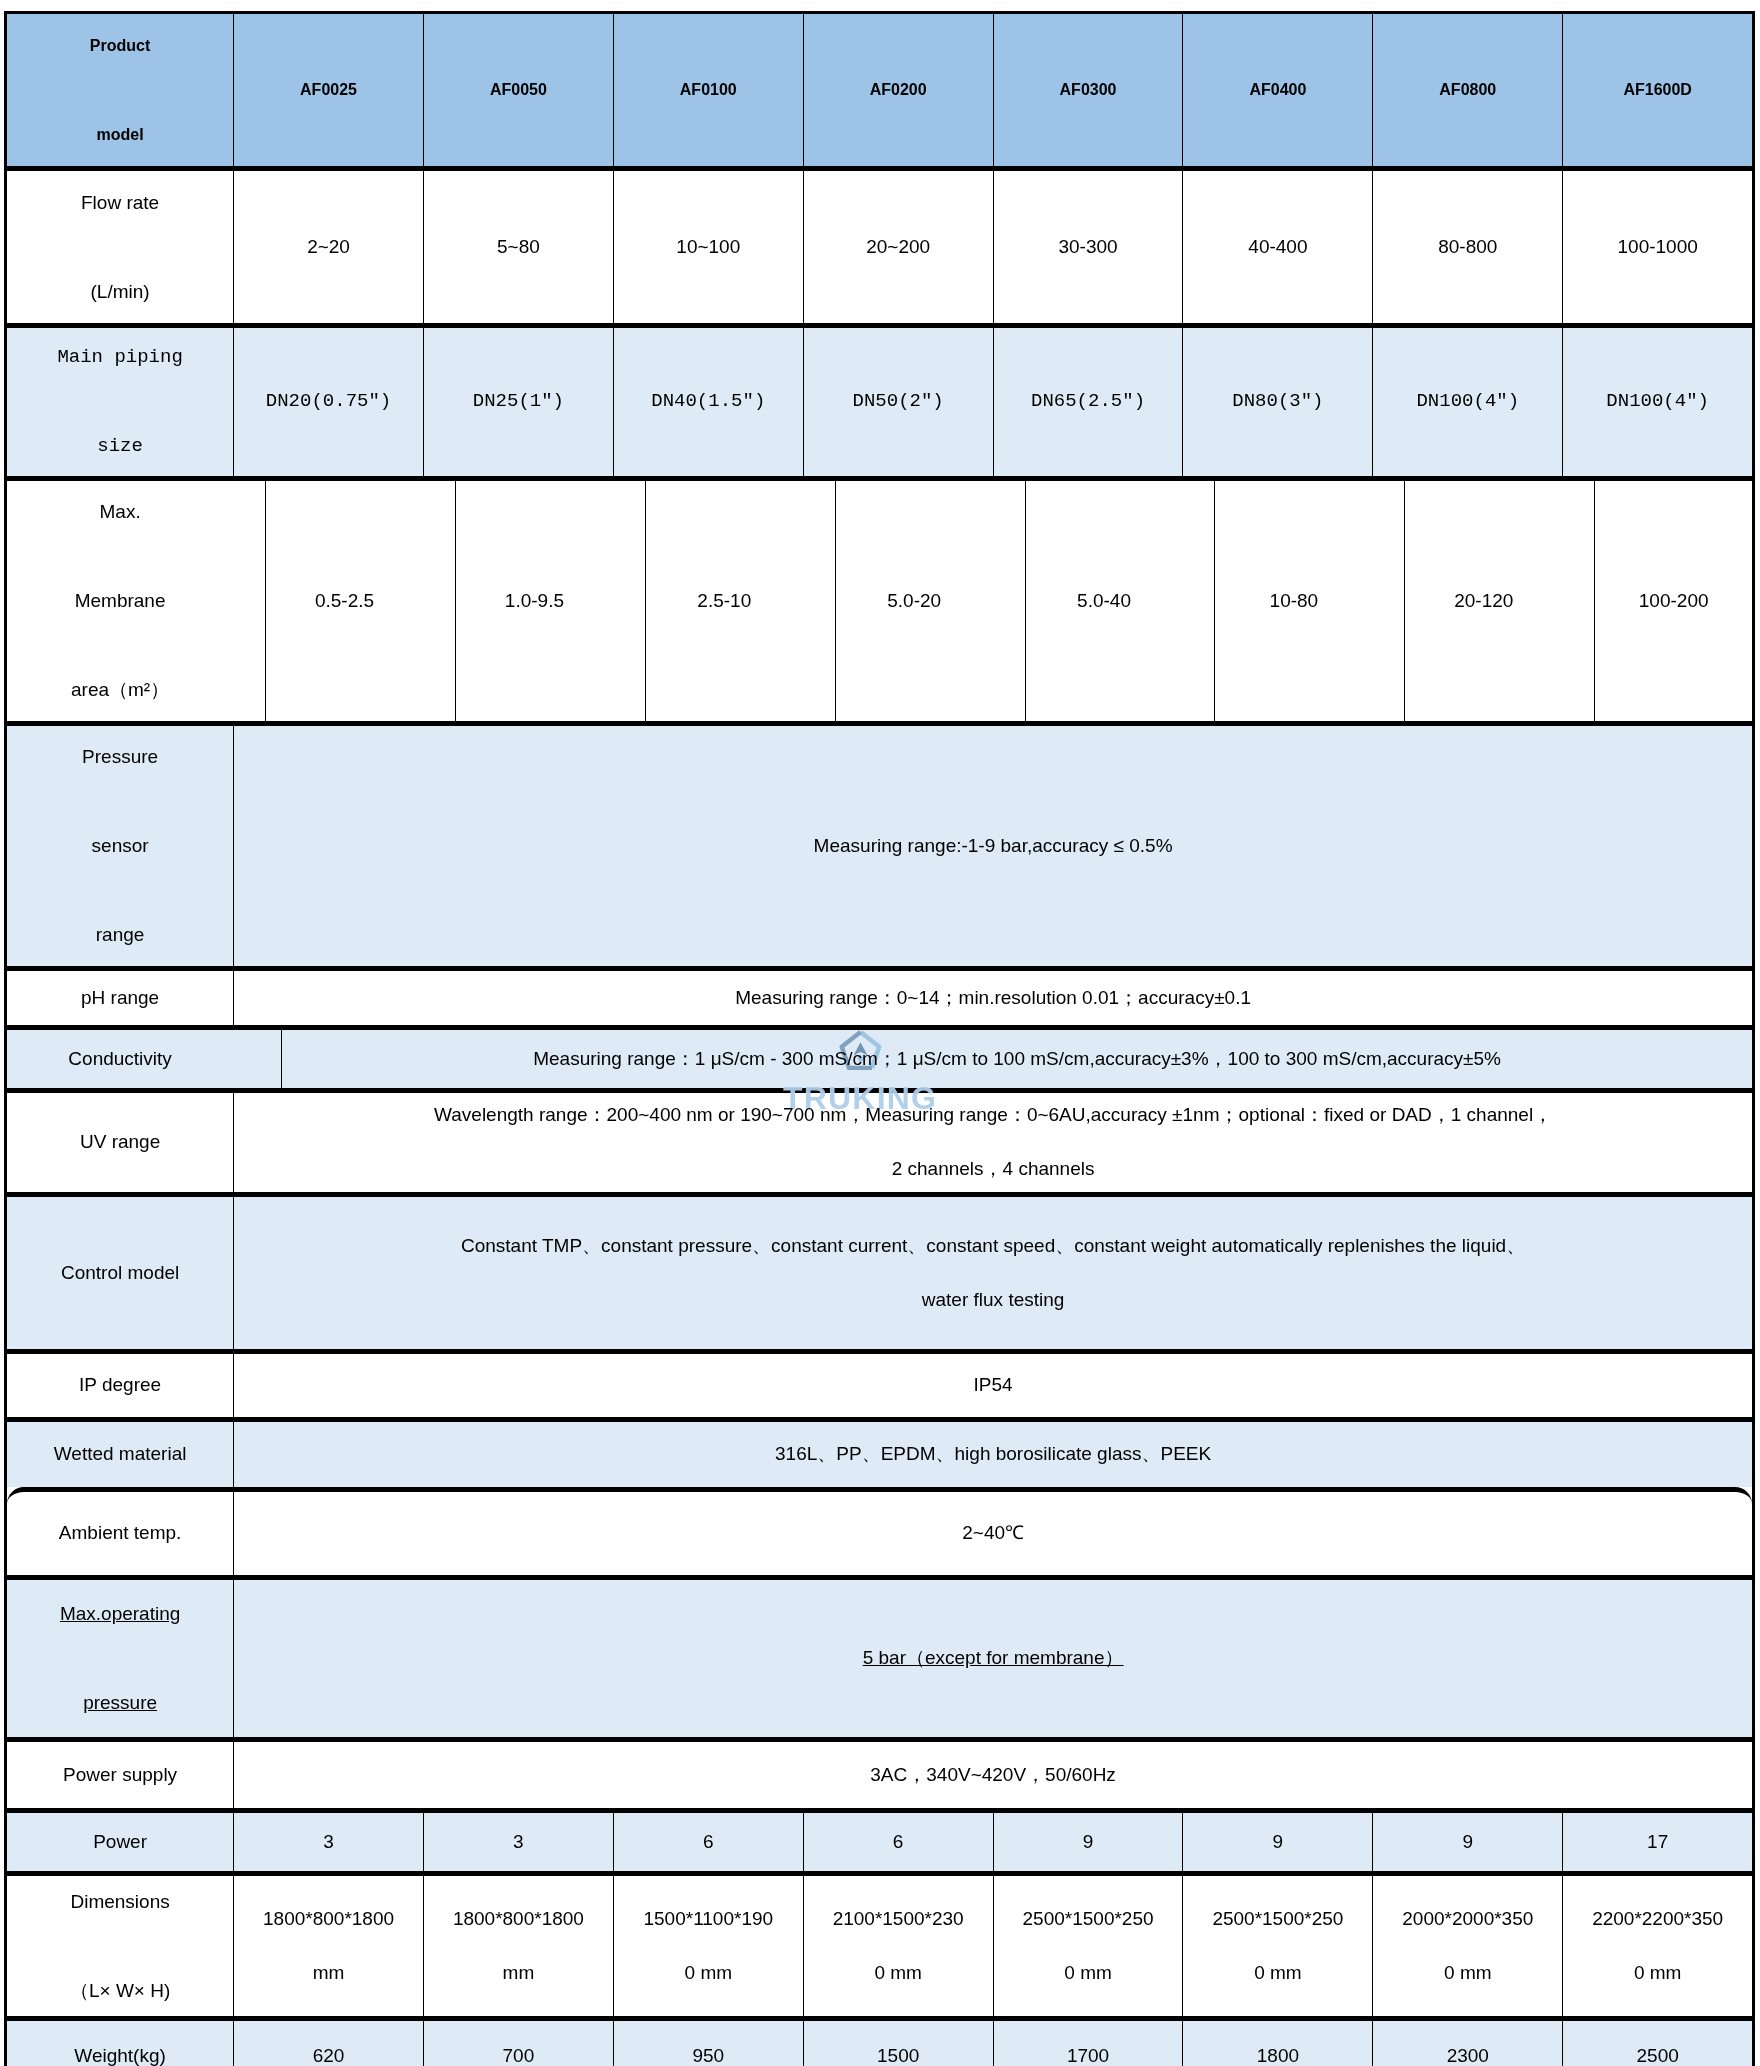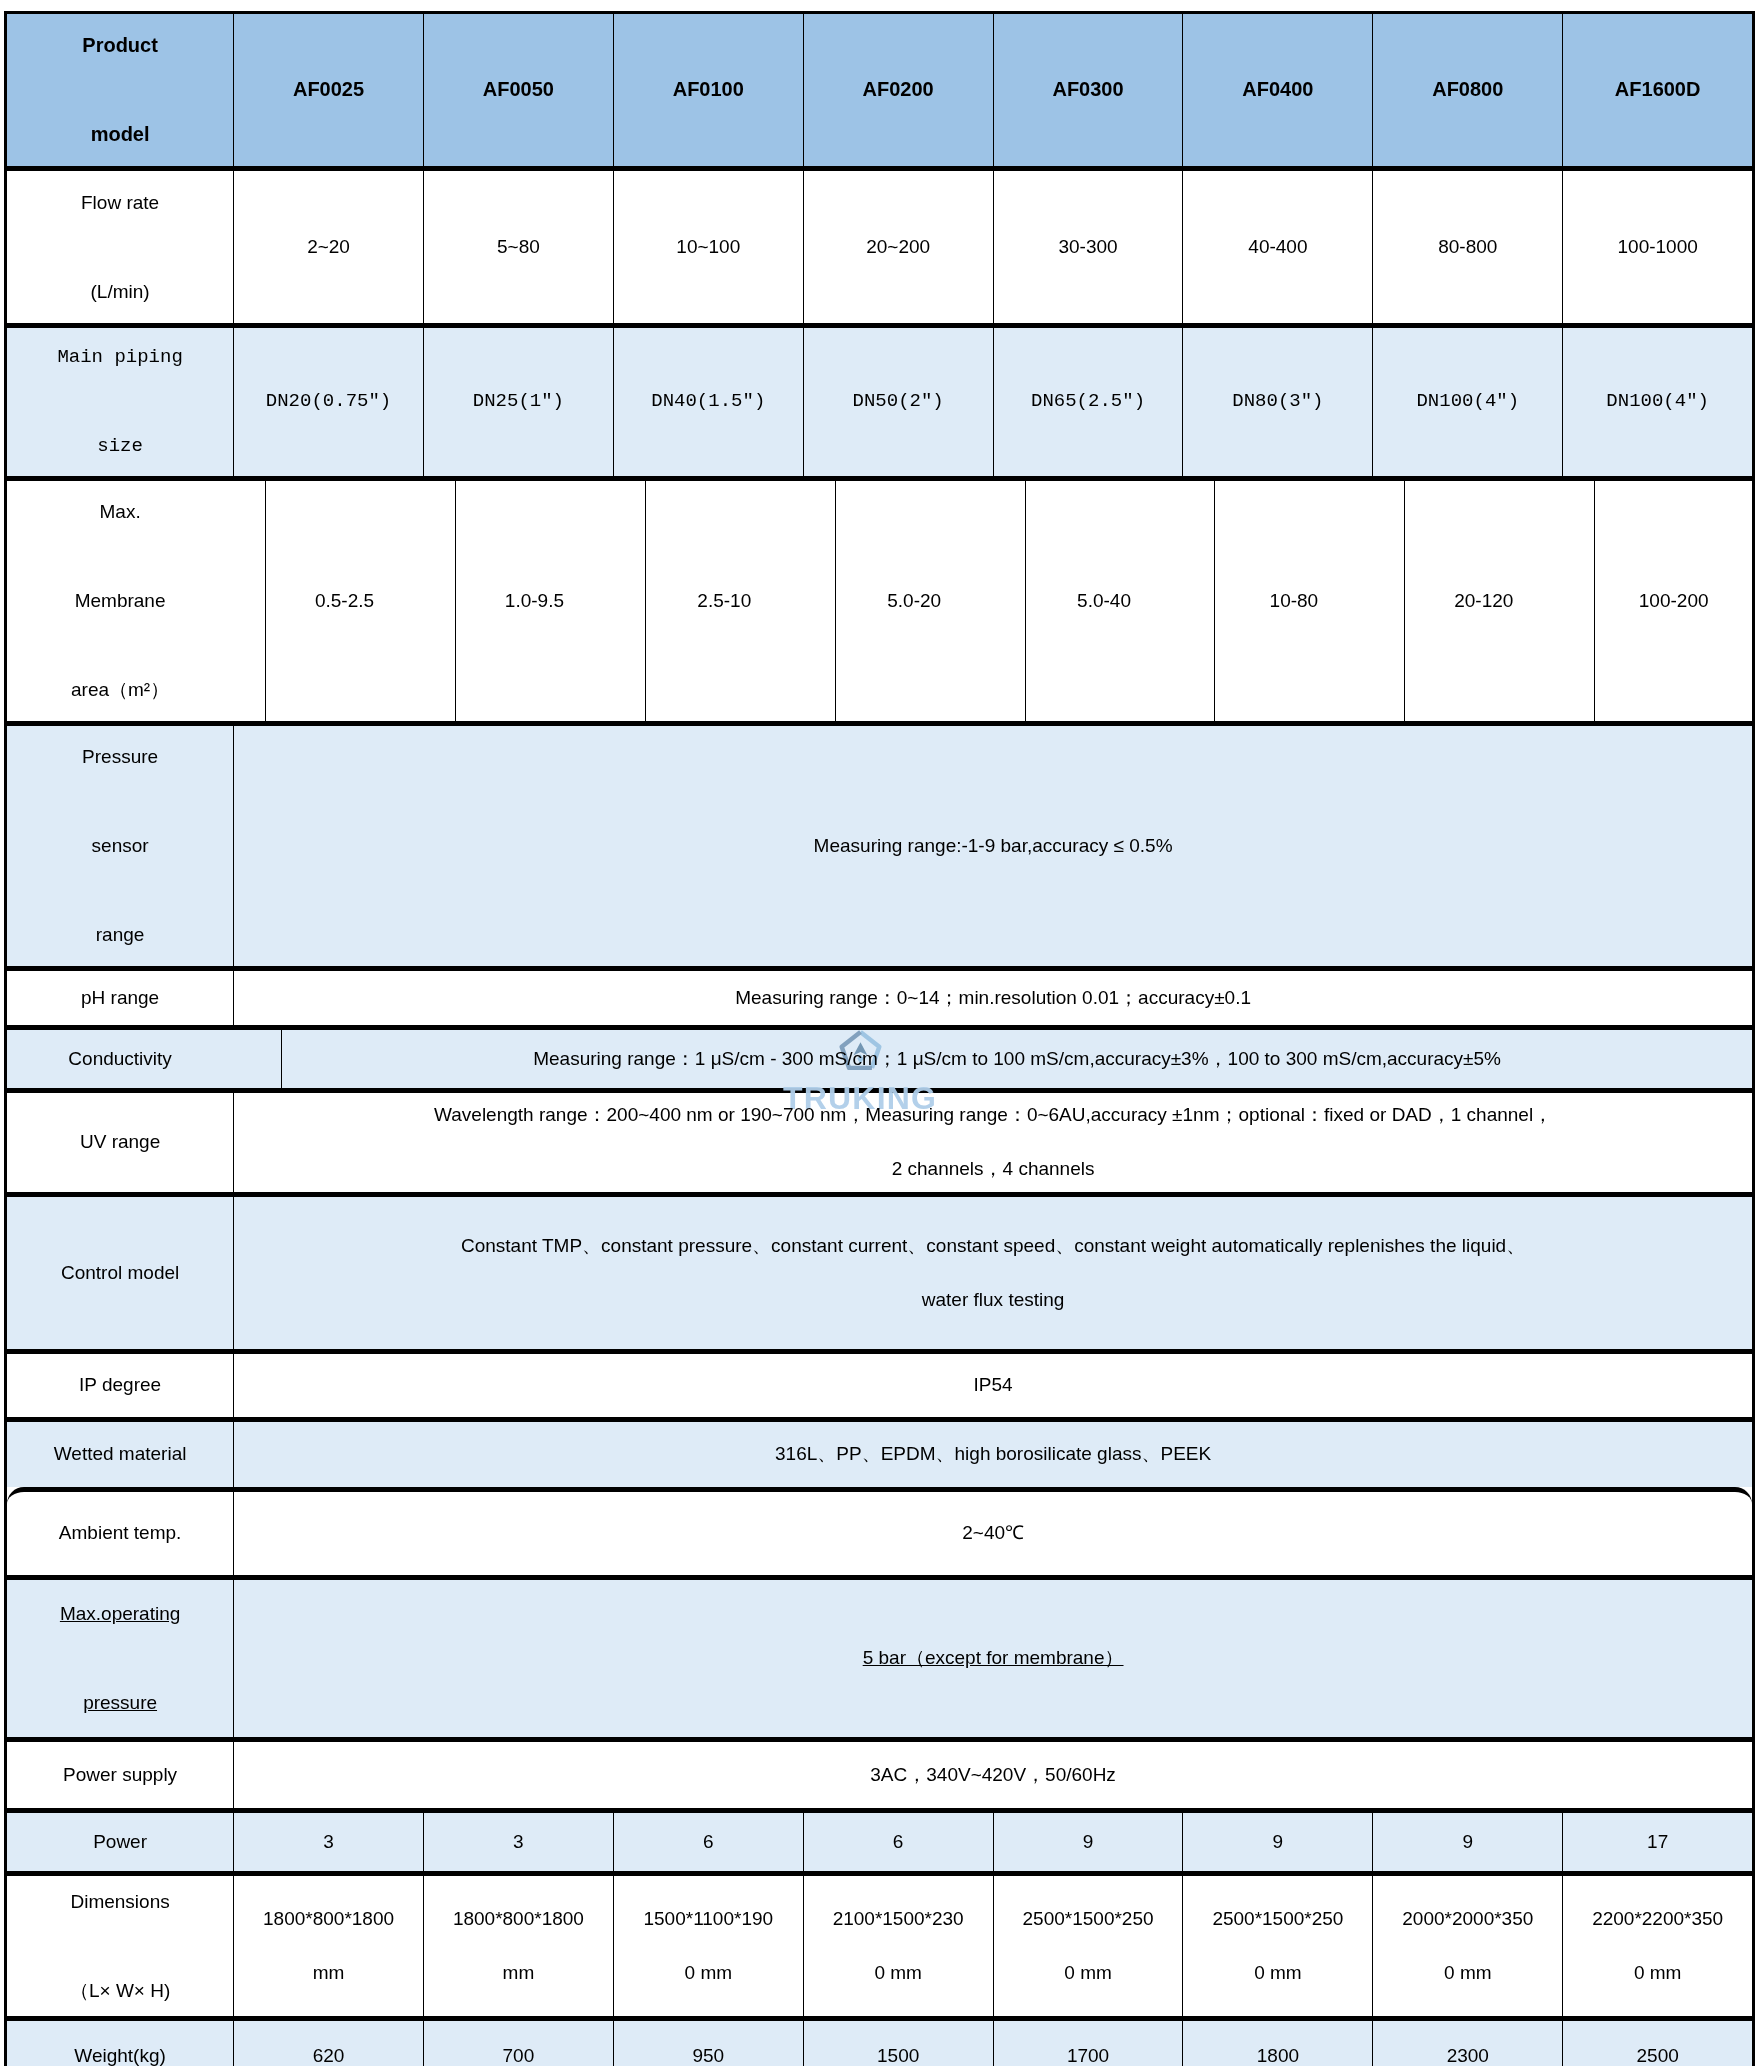--- a/index.html
+++ b/index.html
@@ -25,21 +25,21 @@
   .c{
     display:flex;align-items:center;justify-content:center;
     text-align:center;border-left:1.7px solid var(--border);
     overflow:hidden;
   }
   .c:first-child{border-left:none;}
   .c span{
     position:relative;z-index:2;white-space:pre-line;
     font-size:19px;line-height:1.25;
   }
-  .bold span{font-weight:bold;font-size:20px;}
+  .bold span{font-weight:bold;font-size:16px;}
   .ml span{line-height:89px;}     
   .mlv span{line-height:54px;}    
   .span2{grid-column:2 / -1;}
   
   .h-header{height:152px;}
   .h-flow{height:152px;}
   .h-piping{height:148px;font-family:Liberation Mono, monospace;}
   .h-mem{height:240px;gap:32px;}
   .h-press{height:240px;}
   .h-ph{height:54px;}

